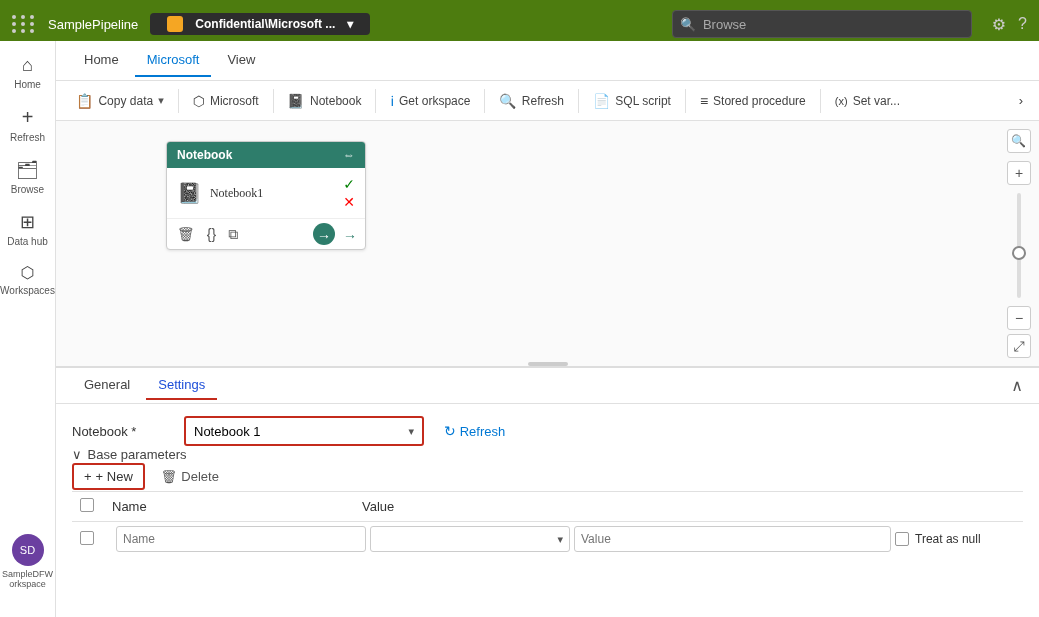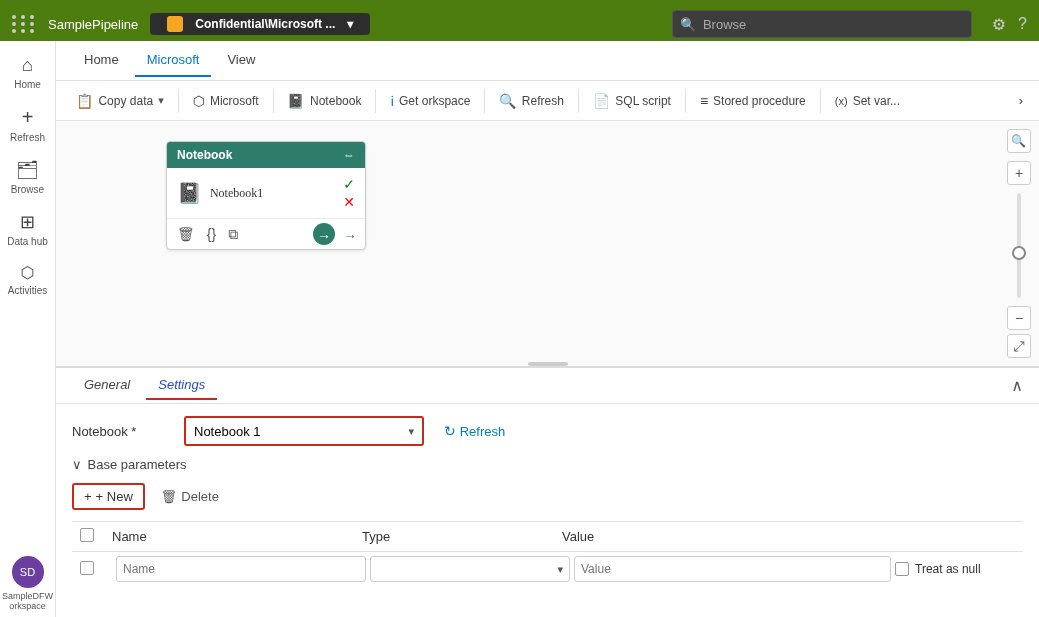--- a/index.html
+++ b/index.html
@@ -136,27 +136,26 @@
       background: #fff; height: 250px; border-top: 1px solid #ddd;
       display: flex; flex-direction: column;
     }
     .panel-tabs {
       display: flex; align-items: center; padding: 0 16px; border-bottom: 1px solid #e0e0e0;
       height: 36px; gap: 4px;
     }
     .panel-tab {
       padding: 6px 12px; font-size: 13px; cursor: pointer; color: #444;
       border-bottom: 2px solid transparent;
-      font-style: italic;
     }
     .panel-tab.active { color: #1d4ed8; border-bottom-color: #c42b1c; font-weight: 500; }
     .panel-collapse { margin-left: auto; cursor: pointer; color: #555; font-size: 16px; }
 
     
-    .settings-content { padding: 12px 16px; display: flex; flex-direction: column; gap: 11px; overflow-y: auto; flex: 1; }
+    .settings-content { padding: 12px 16px; display: flex; flex-direction: column; gap: 1px; overflow-y: auto; flex: 1; }
     .field-row { display: flex; align-items: center; gap: 12px; }
     .field-label { font-size: 13px; color: #333; width: 100px; font-weight: 500; }
     .field-select {
       border: 2px solid #c42b1c; border-radius: 3px; padding: 4px 8px;
       font-size: 13px; background: #fff; width: 240px; display: flex; align-items: center;
       justify-content: space-between; cursor: pointer; height: 30px;
     }
     .refresh-btn {
       display: flex; align-items: center; gap: 4px; color: #0078d4;
       font-size: 13px; cursor: pointer; padding: 4px 8px; border-radius: 3px;
@@ -244,23 +243,23 @@
   <div class="sidebar-item">
     <span class="icon">🗂</span>
     <span class="label">Browse</span>
   </div>
   <div class="sidebar-item">
     <span class="icon">⊞</span>
     <span class="label">Data hub</span>
   </div>
   <div class="sidebar-item">
     <span class="icon" style="font-size:16px">⬡</span>
-    <span class="label">Activities</span>
-  </div>
-  <div class="sidebar-item" style="margin-top:auto;margin-bottom:0">
+    <span class="label">Workspaces</span>
+  </div>
+  <div class="sidebar-item" style="margin-top:auto;margin-bottom:22px">
     <div style="width:32px;height:32px;background:#6b3fa0;border-radius:50%;display:flex;align-items:center;justify-content:center;color:#fff;font-size:11px">SD</div>
     <span class="label" style="font-size:9px">SampleDFW<br>orkspace</span>
   </div>
 </div>
 
 <div class="main">
 
   <div class="nav-tabs">
     <div class="nav-tab">Home</div>
     <div class="nav-tab active">Microsoft</div>
@@ -386,21 +385,20 @@
         <div class="delete-btn">
           <span>🗑</span>
           <span>Delete</span>
         </div>
       </div>
 
       <div class="params-table">
         <div class="table-header">
           <span><div class="checkbox"></div></span>
           <span>Name</span>
-          <span>Type</span>
           <span>Value</span>
           <span></span>
         </div>
         <div class="table-row-data">
           <span><div class="checkbox"></div></span>
           <input class="table-input" placeholder="Name" style="">
           <div class="table-select">
             <span></span>
             <span class="chevron">▾</span>
           </div>

